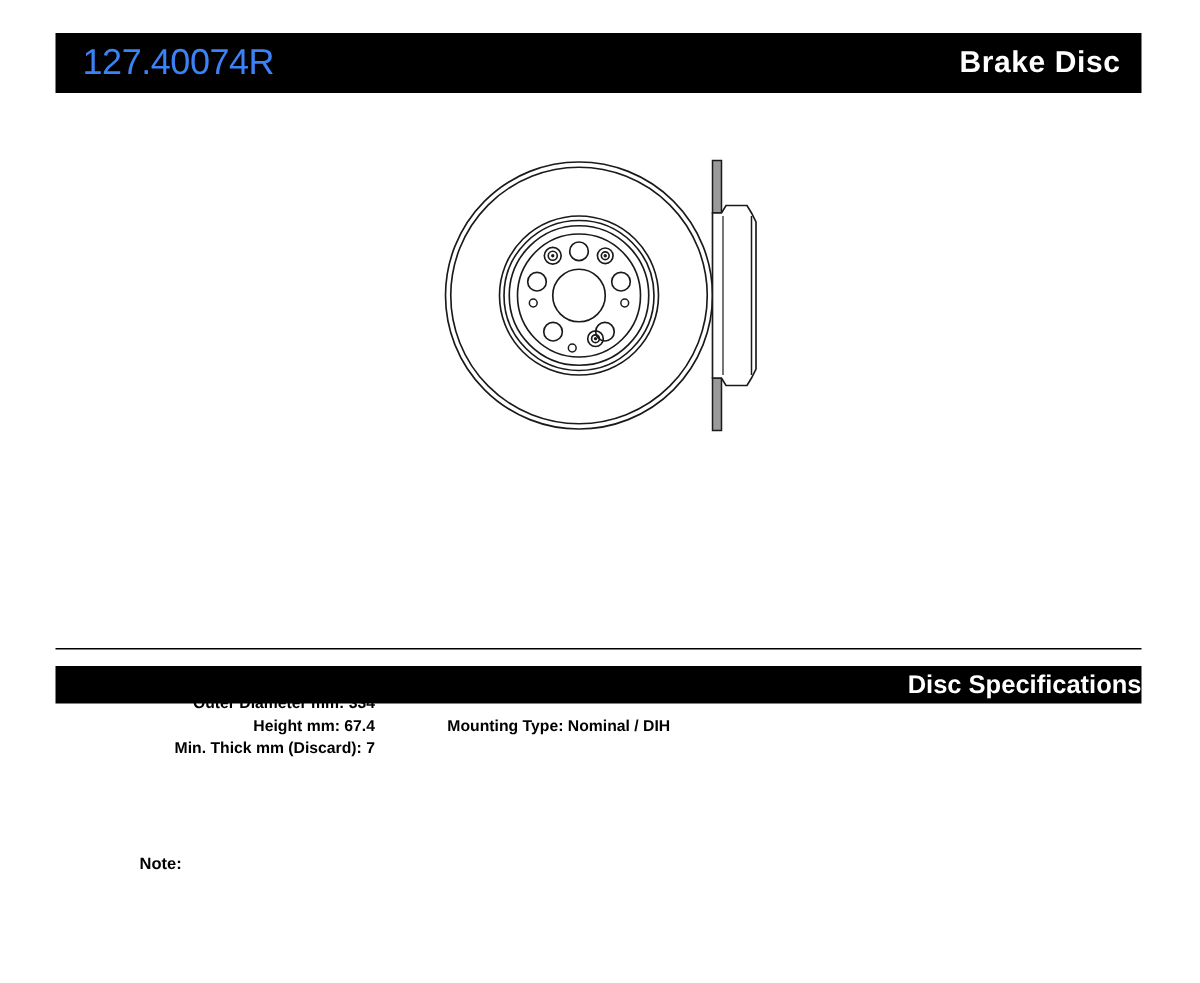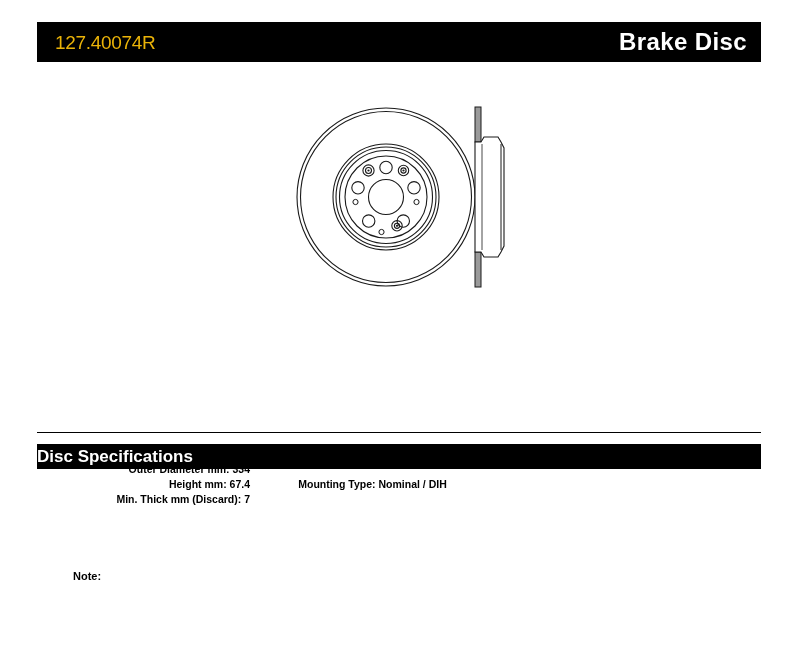--- a/index.html
+++ b/index.html
@@ -24,29 +24,29 @@
     width: 724px;
     height: 40px;
     background: #000000;
     display: flex;
     align-items: center;
     justify-content: space-between;
     box-sizing: border-box;
     padding: 0 14px 0 18px;
   }
   #part-number {
-    color: #eab308;
-    font-size: 19px;
+    color: #3b82f6;
+    font-size: 24px;
     font-weight: normal;
     letter-spacing: -0.3px;
     line-height: 1;
   }
   #product-type {
     color: #ffffff;
-    font-size: 24px;
+    font-size: 20px;
     font-weight: bold;
     letter-spacing: 0.4px;
     line-height: 1;
   }
 
   
   #drawing-area {
     position: absolute;
     left: 37px;
     top: 72px;
@@ -81,21 +81,21 @@
   
   #spec-title-bar {
     position: absolute;
     left: 37px;
     top: 444px;
     width: 724px;
     height: 25px;
     background: #000000;
     display: flex;
     align-items: center;
-    justify-content: flex-start;
+    justify-content: flex-end;
   }
   #spec-title {
     color: #ffffff;
     font-size: 17px;
     font-weight: bold;
     line-height: 1;
   }
 
   
   #spec-columns {
@@ -119,21 +119,21 @@
   
   #note-row {
     position: absolute;
     left: 37px;
     top: 570px;
     width: 724px;
     font-size: 11px;
     font-weight: bold;
   }
   #note-label {
-    margin-left: 36px;
+    margin-left: 56px;
   }
 </style>
 </head>
 <body>
 
 <div id="header-bar">
   <span id="part-number">127.40074R</span>
   <span id="product-type">Brake Disc</span>
 </div>
 

